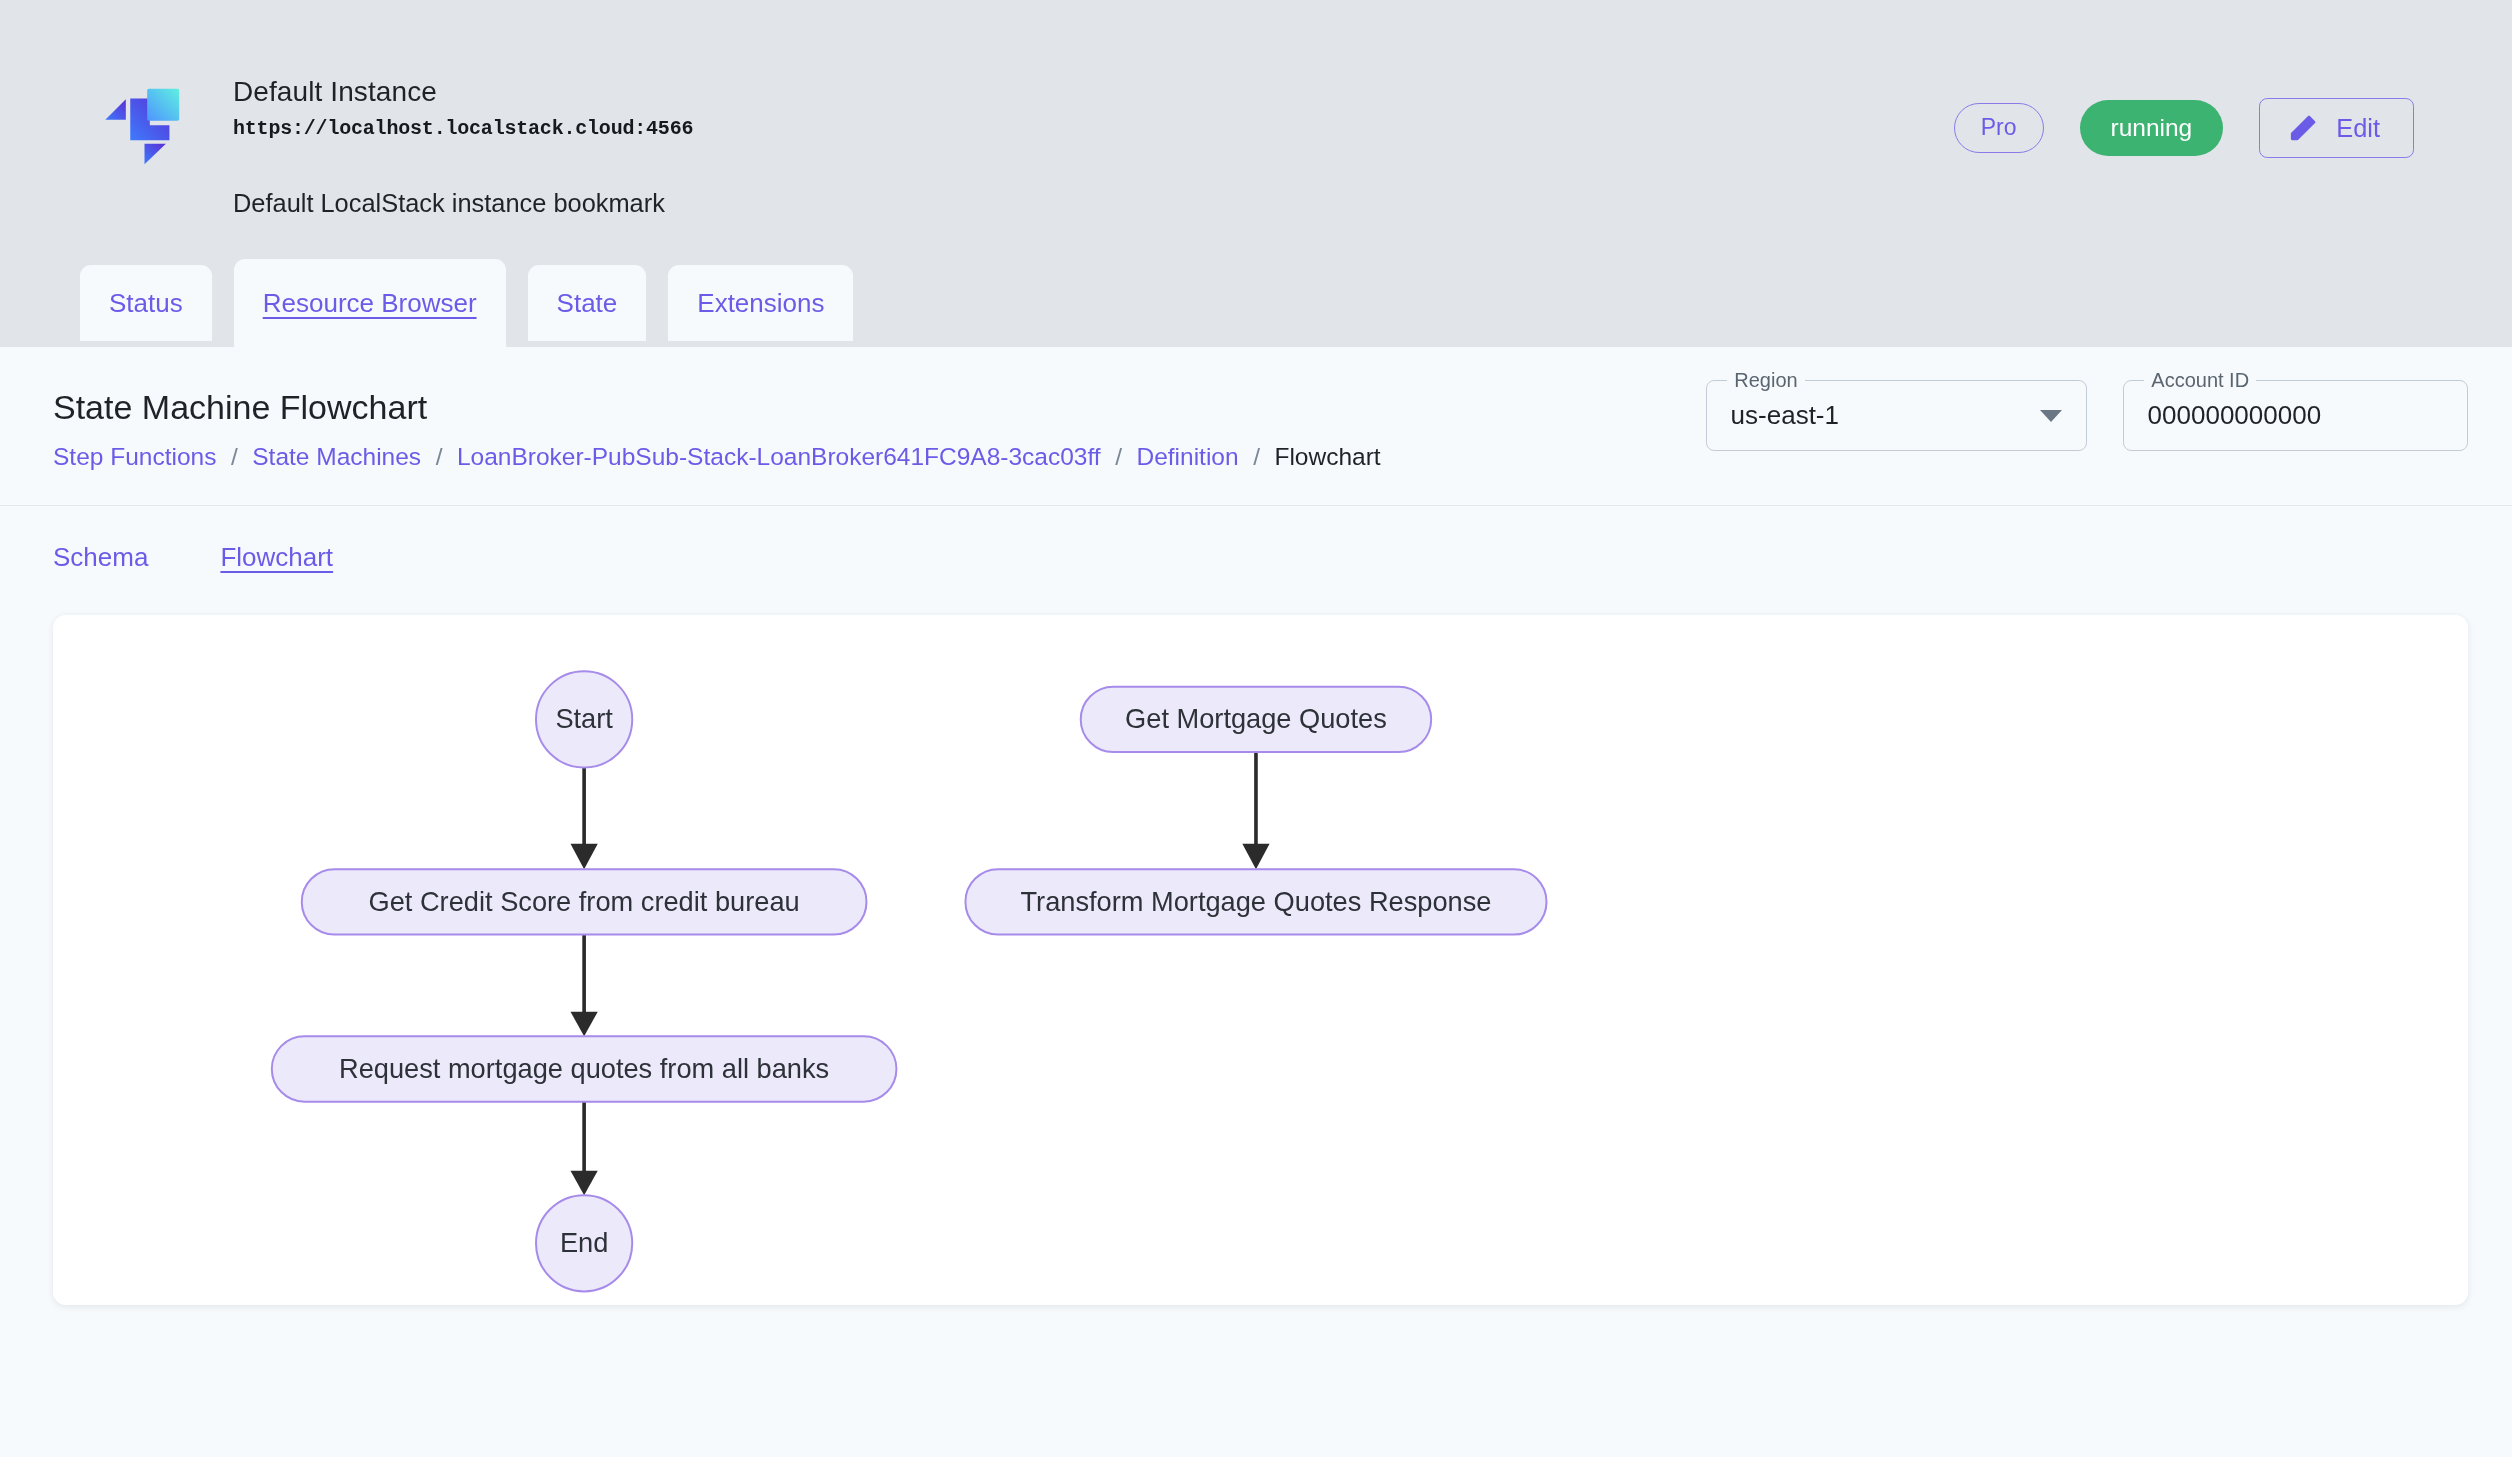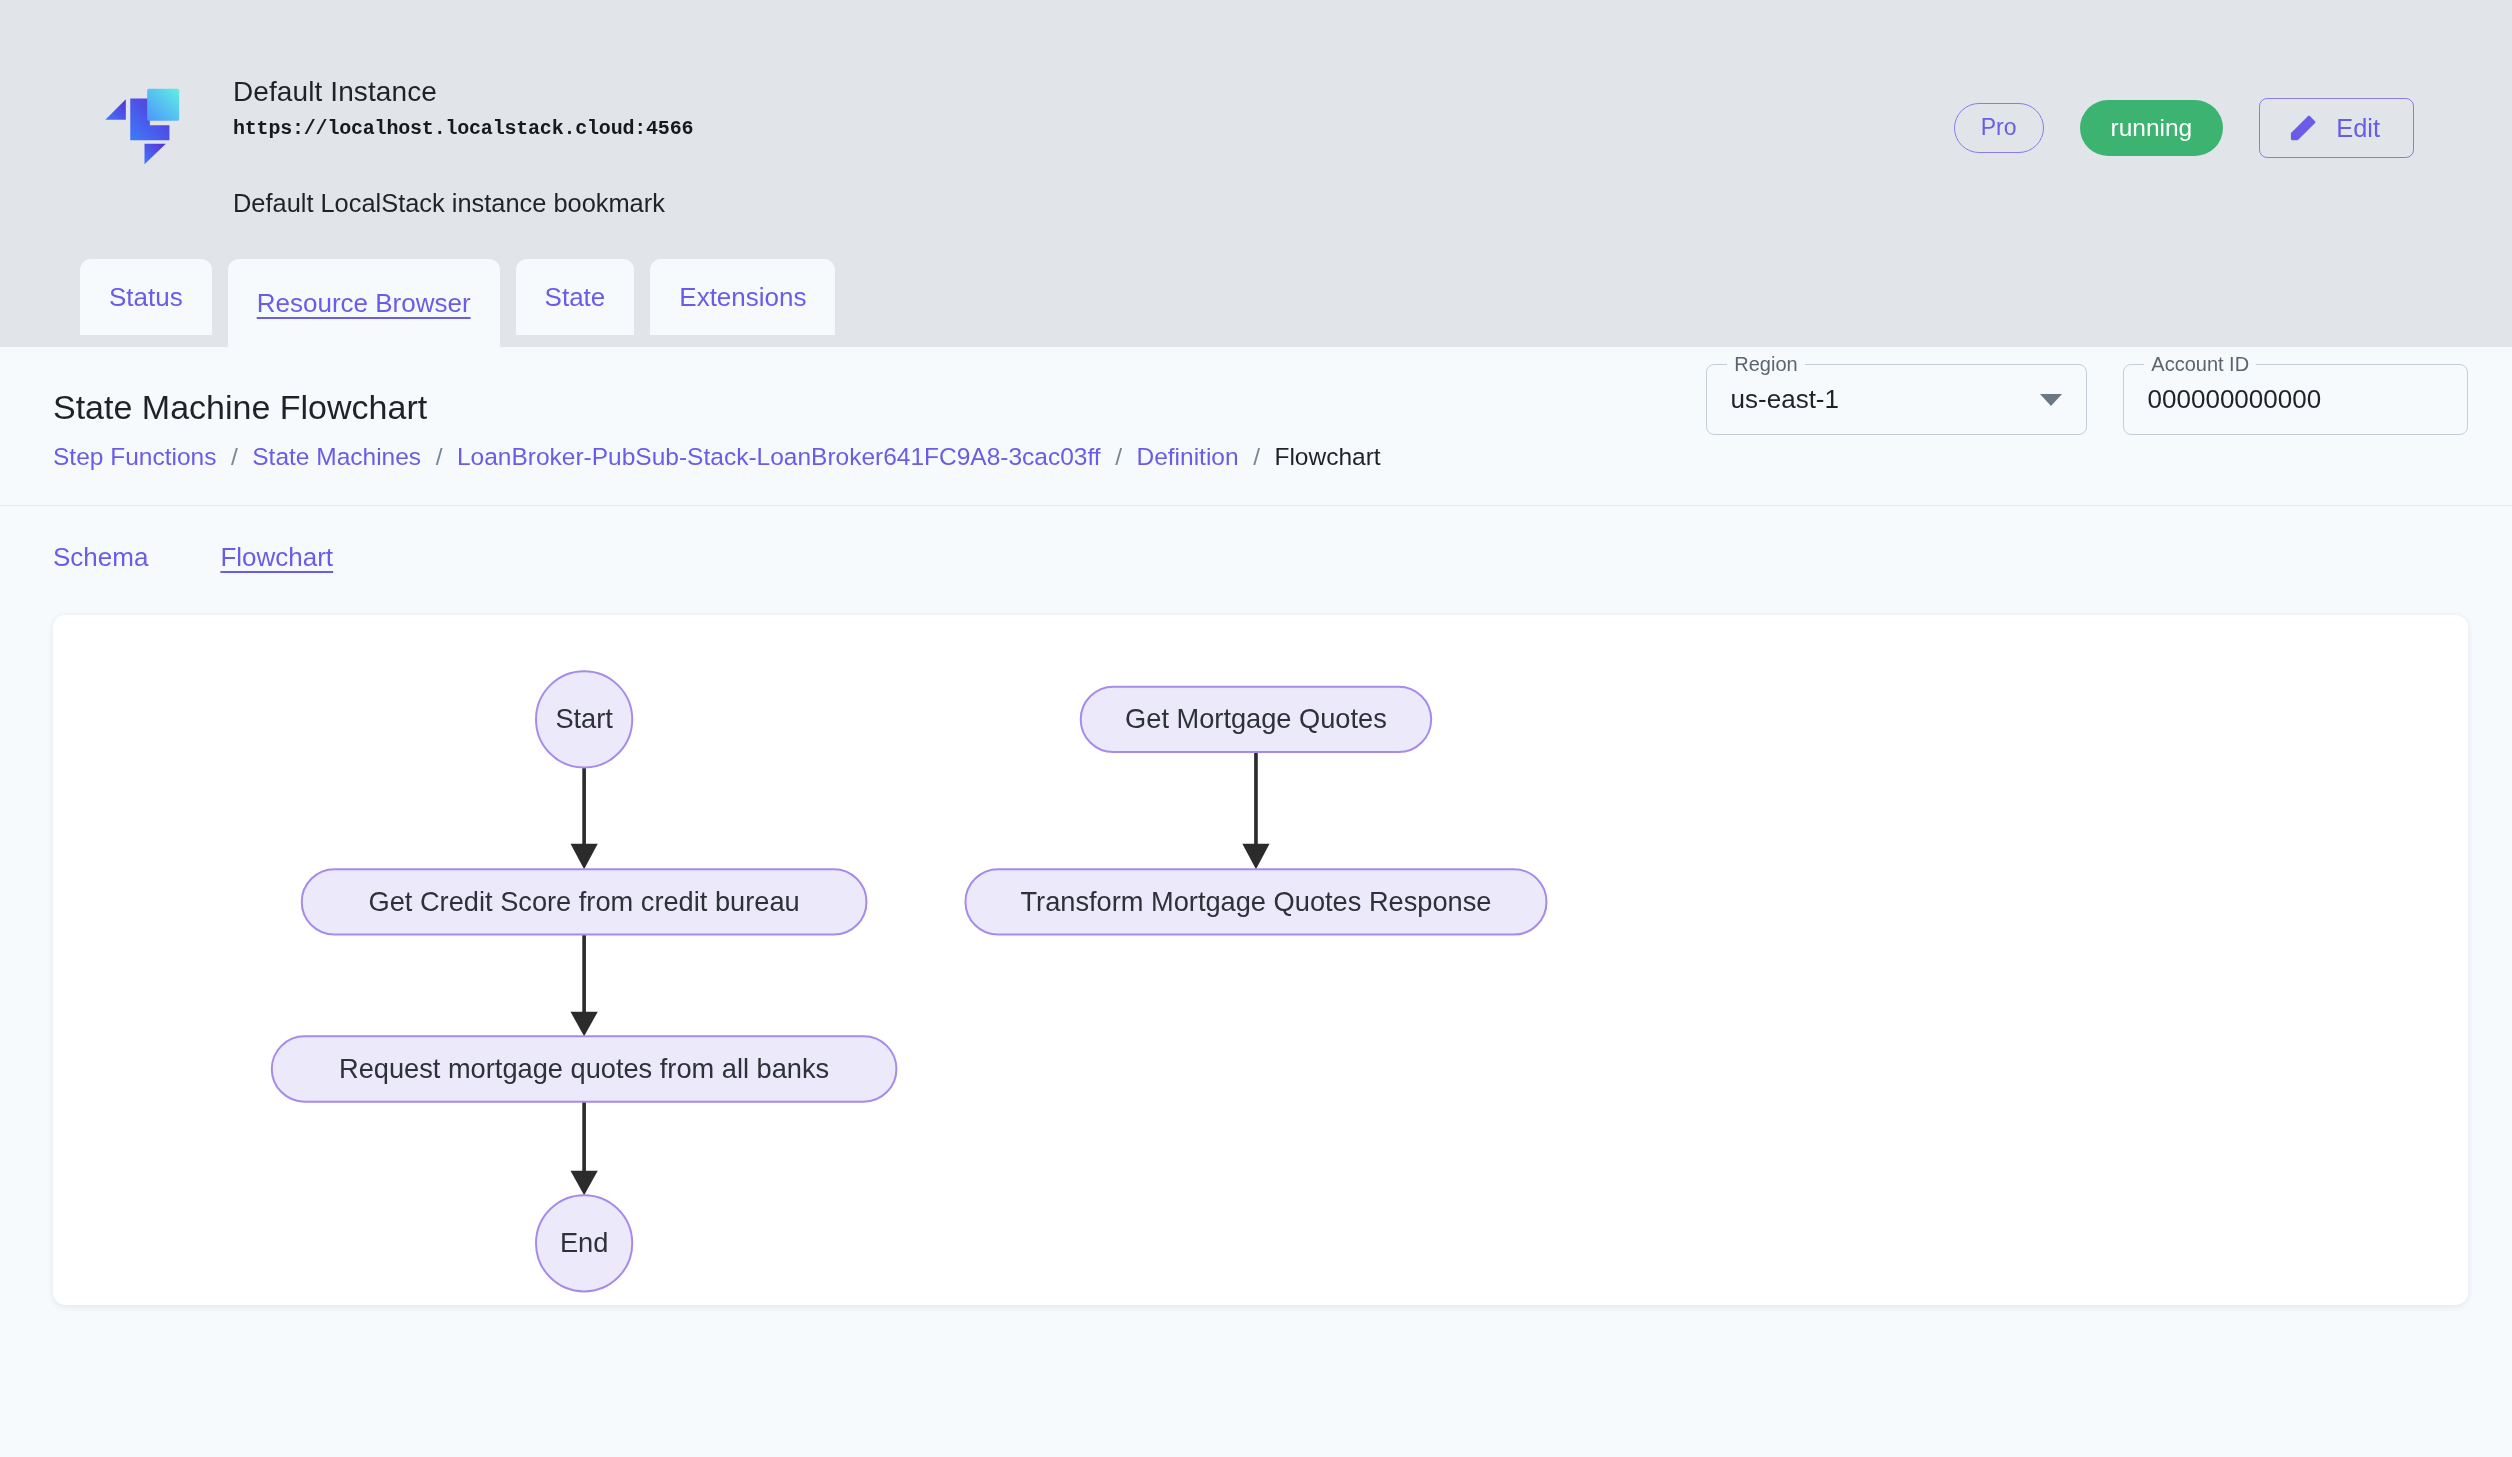--- a/index.html
+++ b/index.html
@@ -98,22 +98,22 @@
     line-height: 1.2;
   }
   .btn-edit svg { display:block; }
 
   
   .tabs {
     position: absolute;
     left: 80px;
     bottom: 0;
     display: flex;
-    align-items: flex-start;
-    gap: 16px;
+    align-items: center;
+    gap: 22px;
   }
   .tab {
     background: #f6fafd;
     border-radius: 11px 11px 0 0;
     padding: 0 29px;
     height: 76px;
     display: flex;
     align-items: center;
     justify-content: center;
     color: #6b5ce7;
@@ -153,21 +153,21 @@
     gap: 0;
     flex-wrap: nowrap;
   }
   .crumb-link { color: #6b5ce7; cursor: pointer; }
   .crumb-sep { color: #7b8794; margin: 0 14.5px; }
   .crumb-current { color: #1f2328; }
 
   
   .field-row {
     position: absolute;
-    top: 17px;
+    top: 33px;
     right: 44px;
     display: flex;
     gap: 36px;
   }
   .mui-field {
     position: relative;
     border: 1.4px solid #c3ccd6;
     border-radius: 8.2px;
     height: 71px;
     display: flex;

